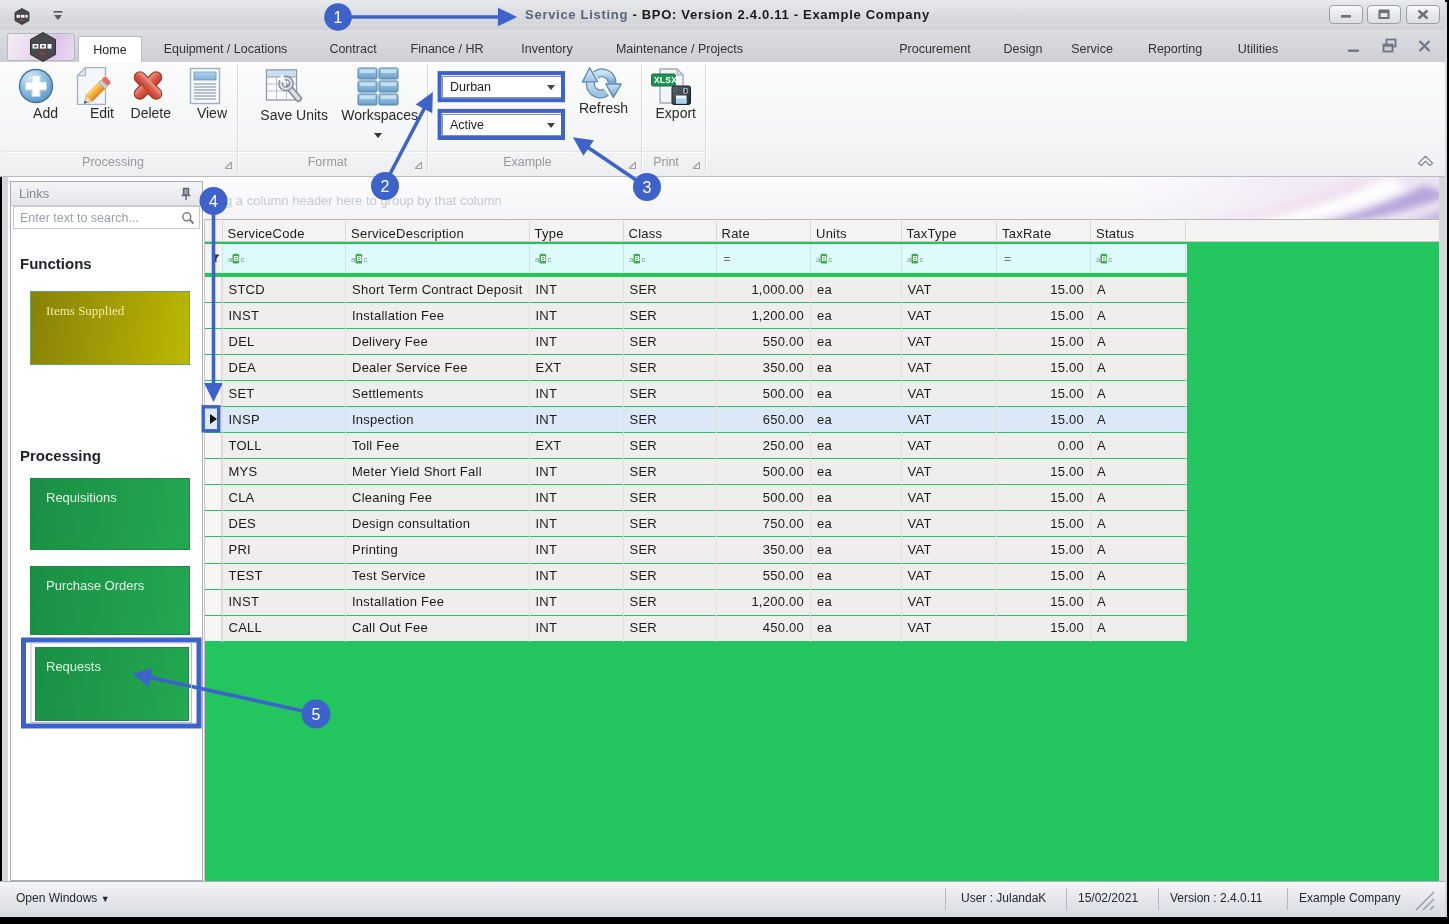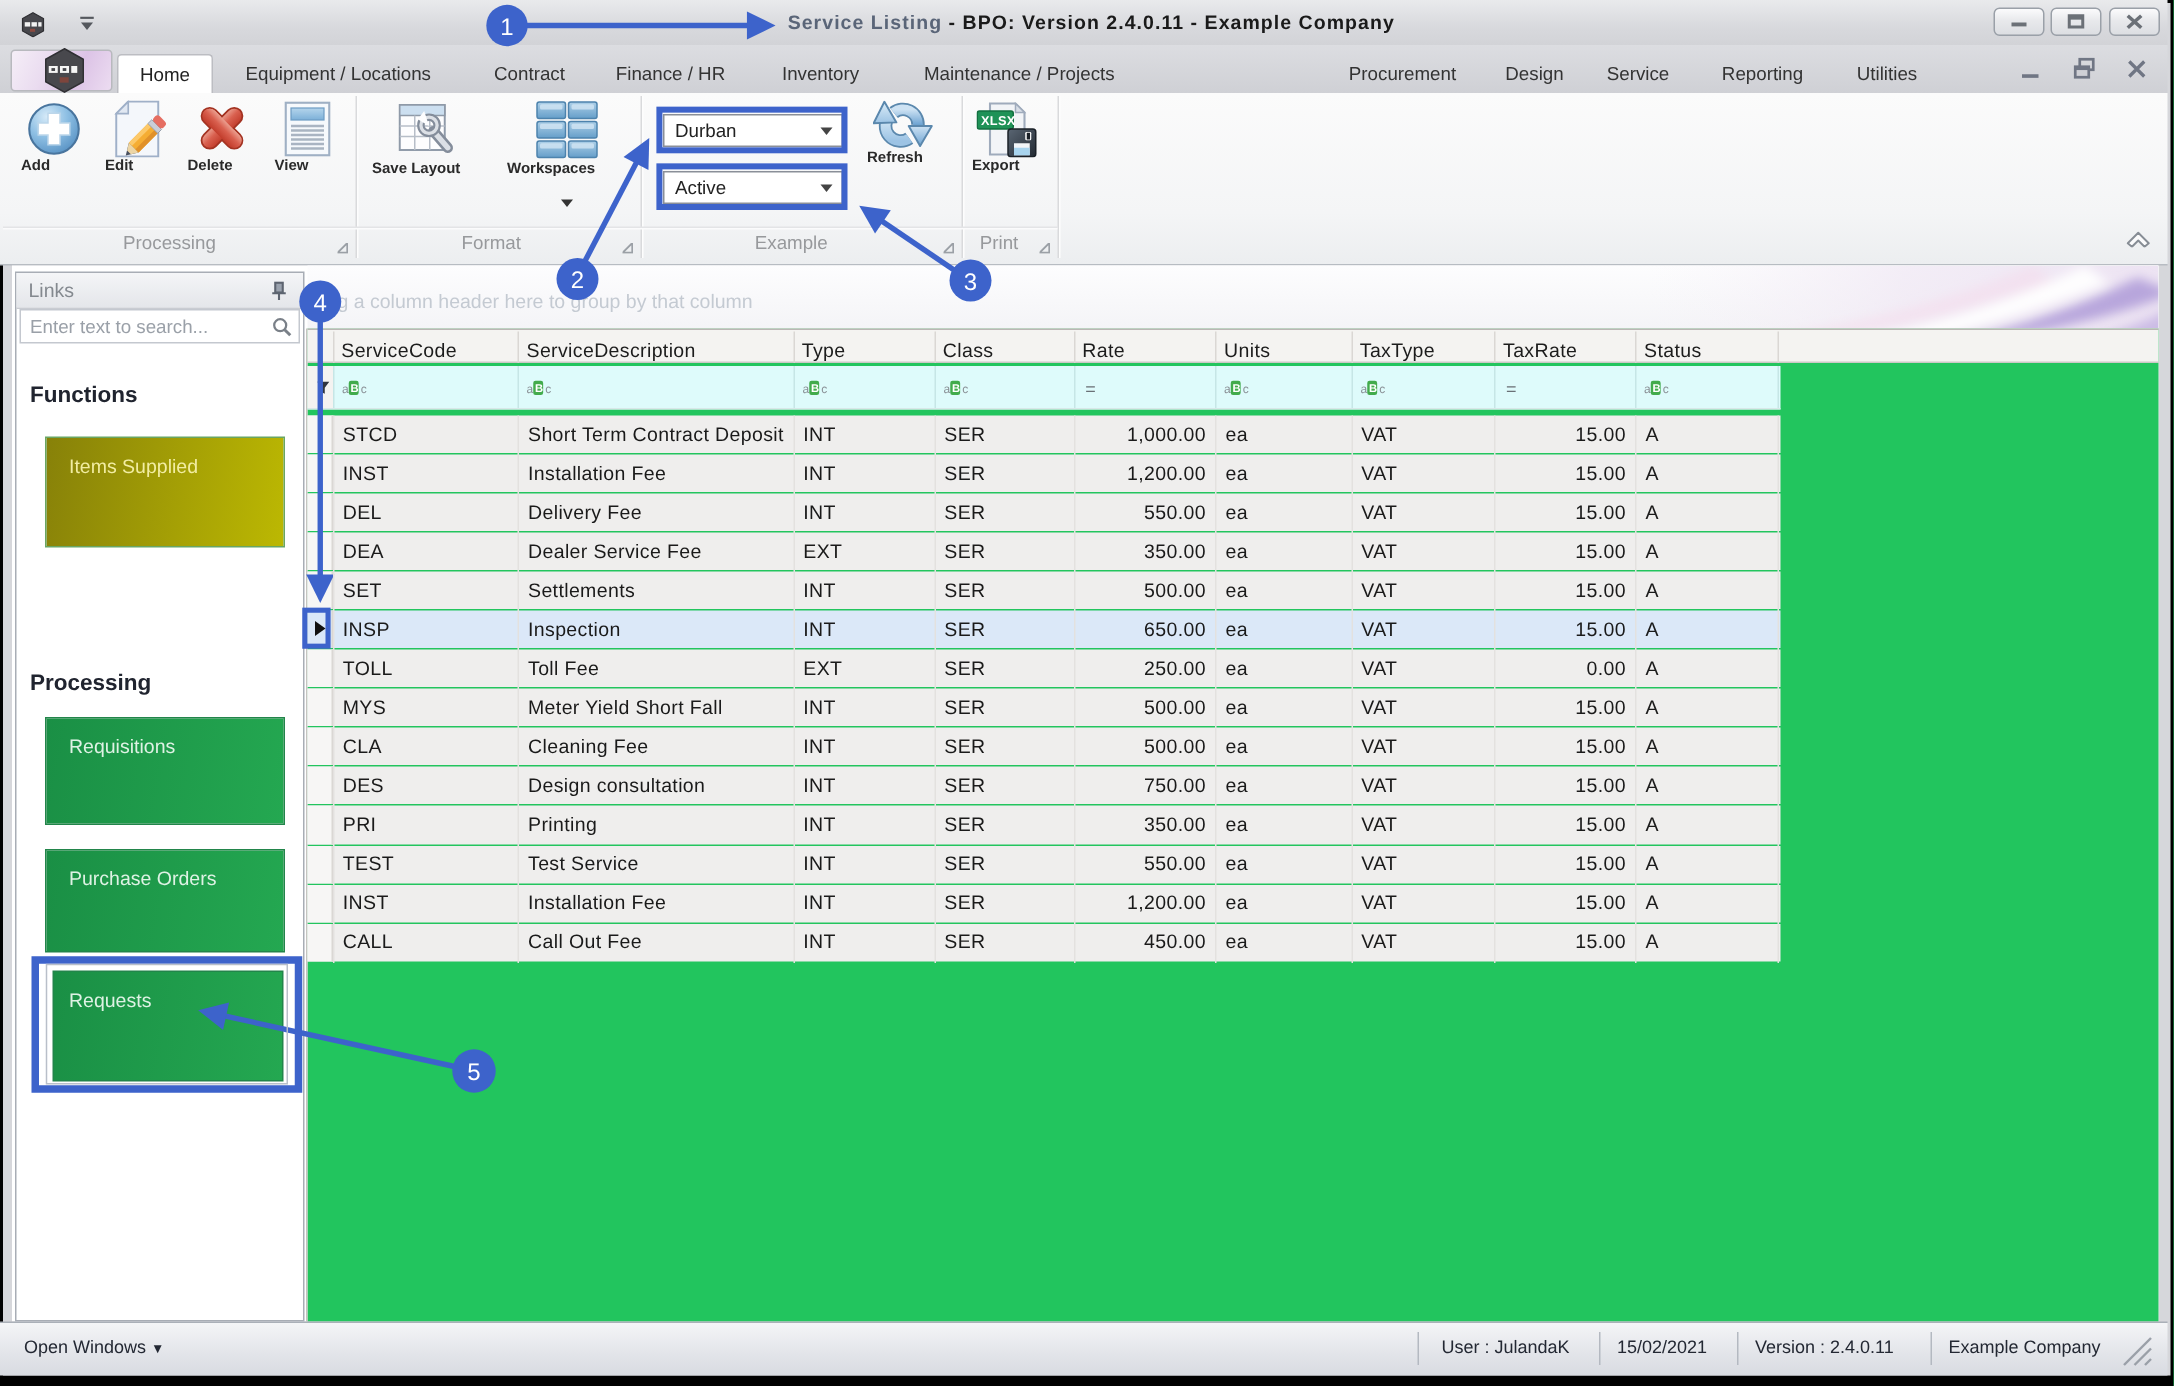--- a/index.html
+++ b/index.html
@@ -23,41 +23,41 @@
 #appbtn { left:7px; top:3px; width:68px; height:28px; border:1px solid #b8b9be; border-radius:3px;
   background:linear-gradient(115deg,#f5eef7 0%,#eadcf0 35%,#dcc3e6 65%,#ecdcf1 100%); }
 .tab { top:6px; height:26px; line-height:26px; font-size:12.5px; color:#333; text-align:center; }
 #tab-home { background:#fff; border:1px solid #bcbdc2; border-bottom:none; border-radius:3px 3px 0 0; color:#222; }
 
 
 #ribbon { left:0; top:62px; width:1445px; height:115px; background:linear-gradient(#fbfbfb,#f4f5f6 70%,#eceef0); border-bottom:1px solid #b7bcc2; }
 .rsep { top:2px; height:108px; width:1px; background:#d9dadc; box-shadow:1px 0 0 #fdfdfd; }
 .glabel { top:93px; height:16px; font-size:12.5px; color:#97999c; text-align:center; }
 .ritem { text-align:center; font-size:12.5px; color:#2a2a2a; }
-.rlabel { top:52px; width:100%; font-size:10px; color:#2a2a2a; text-align:left;font-weight:bold; }
+.rlabel { top:52px; width:100%; font-size:14px; color:#2a2a2a; text-align:right; }
 .combo { width:120px; height:22px; background:#fff; border:1px solid #8a8f98; font-size:12.5px; color:#222;
   line-height:20px; padding-left:7px; }
 .combo .arr { position:absolute; right:6px; top:8px; width:0; height:0; border:4px solid transparent; border-top:5px solid #444; }
 #chevron { left:1417px; top:90px; width:16px; height:12px; }
 
 
 #content { left:8px; top:177px; width:1431px; height:704px; background:#fff; }
 #groupbar { left:197px; top:0px; width:1234px; height:42px; background:linear-gradient(#fdfdfe,#f4f4f7); overflow:hidden; }
 #groupbar .txt { left:20px; top:16px; font-size:13px; color:#c4cad2; }
 
 
 #sidebar { left:2px; top:4px; width:193px; height:700px; background:#fff; border:1px solid #a8adb5; }
 #linkshead { left:0; top:0; width:191px; height:24px; background:linear-gradient(#f4f5f7,#e4e6ea); border-bottom:1px solid #c9ccd2; }
 #linkshead .t { left:8px; top:4px; font-size:13px; color:#84898f; }
 #searchbox { left:2px; top:24px; width:187px; height:23px; background:#fff; border:1px solid #c4c8cf; }
 #searchbox .ph { left:6px; top:4px; font-size:12.5px; color:#9aa0a8; }
 .sidehead { left:9px; font-size:15px; font-weight:bold; color:#20242f; }
 .sbtn { left:19px; width:160px; color:#def2e4; font-size:13px; padding:11px 0 0 15px; }
 .green { background:linear-gradient(100deg,#1a8f45,#24a851); border:1px solid #22854a; }
-#items { background:linear-gradient(100deg,#878109,#bcb802); border:1px solid #69a663; color:#f2eda2; }
+#items { background:linear-gradient(100deg,#878109,#bcb802); border:1px solid #69a663; color:#f2eda2;font-family:Liberation Serif, serif; }
 
 
 #tablewrap { left:197px; top:42px; width:1234px; height:662px; background:#22c55e; }
 #thead { left:0; top:0; width:1234px; height:23px; background:#f4f3f1; border-top:1px solid #bab7b4; border-bottom:1px solid #ccc9c6; }
 #thead .hc { top:5.5px; font-size:13px; color:#1c1c1c; letter-spacing:0.25px; }
 #filterrow { left:0; top:25px; width:982px; height:29px; background:#defbfb; border-bottom:1px solid #d8e8e8; }
 .vline { top:0; bottom:0; width:1px; background:#dad7d4; }
 #rows { left:0; top:58px; width:982px; }
 .row { position:relative; height:26.05px; }
 .rowbg { position:absolute; left:0px; top:0; width:982px; height:25.05px; background:#efeeed; }
@@ -231,21 +231,21 @@
           <line x1="1.5" y1="24" x2="31.5" y2="24"></line>
           <line x1="11.5" y1="10" x2="11.5" y2="33"></line>
           <line x1="21.5" y1="10" x2="21.5" y2="33"></line>
         </g>
         <line x1="24" y1="20.5" x2="33.5" y2="31.5" stroke="#848d9b" stroke-width="7" stroke-linecap="round"></line>
         <line x1="24" y1="20.5" x2="33.5" y2="31.5" stroke="#dce0e6" stroke-width="3.6" stroke-linecap="round"></line>
         <circle cx="21" cy="16.5" r="5.4" fill="none" stroke="#848d9b" stroke-width="5"></circle>
         <circle cx="21" cy="16.5" r="5.4" fill="none" stroke="#dce0e6" stroke-width="2.2"></circle>
         <polygon points="21,17 13.5,12.5 17.8,7" fill="#fdfdfe"></polygon>
       </svg>
-      <div class="rlabel">Save Layout</div>
+      <div class="rlabel">Save Units</div>
     </div>
   <div class="abs ritem" style="left:338px; top:5px; width:80px;">
       <svg width="44" height="40" viewBox="0 0 44 40" style="display:block;margin:0 auto;">
         <defs>
           <linearGradient id="gws" x1="0" y1="0" x2="0" y2="1">
             <stop offset="0" stop-color="#aed0e8"></stop>
             <stop offset="1" stop-color="#659ec9"></stop>
           </linearGradient>
         </defs>
         <g fill="url(#gws)" stroke="#4d83ad" stroke-width="1">

